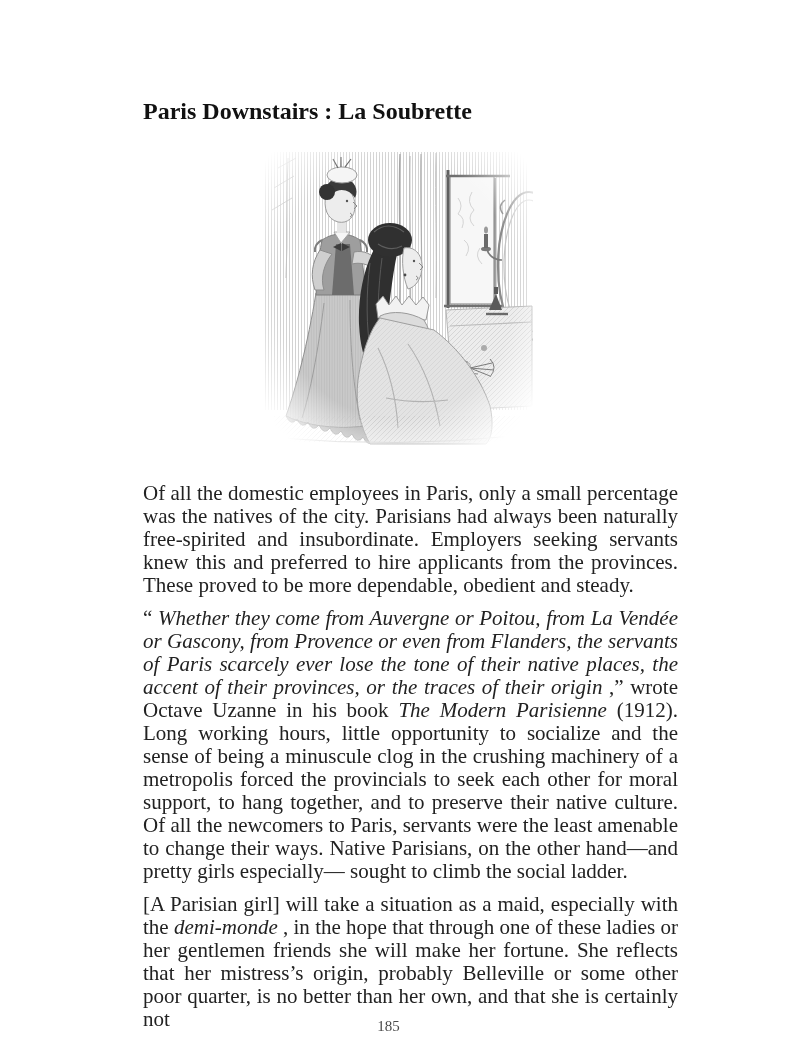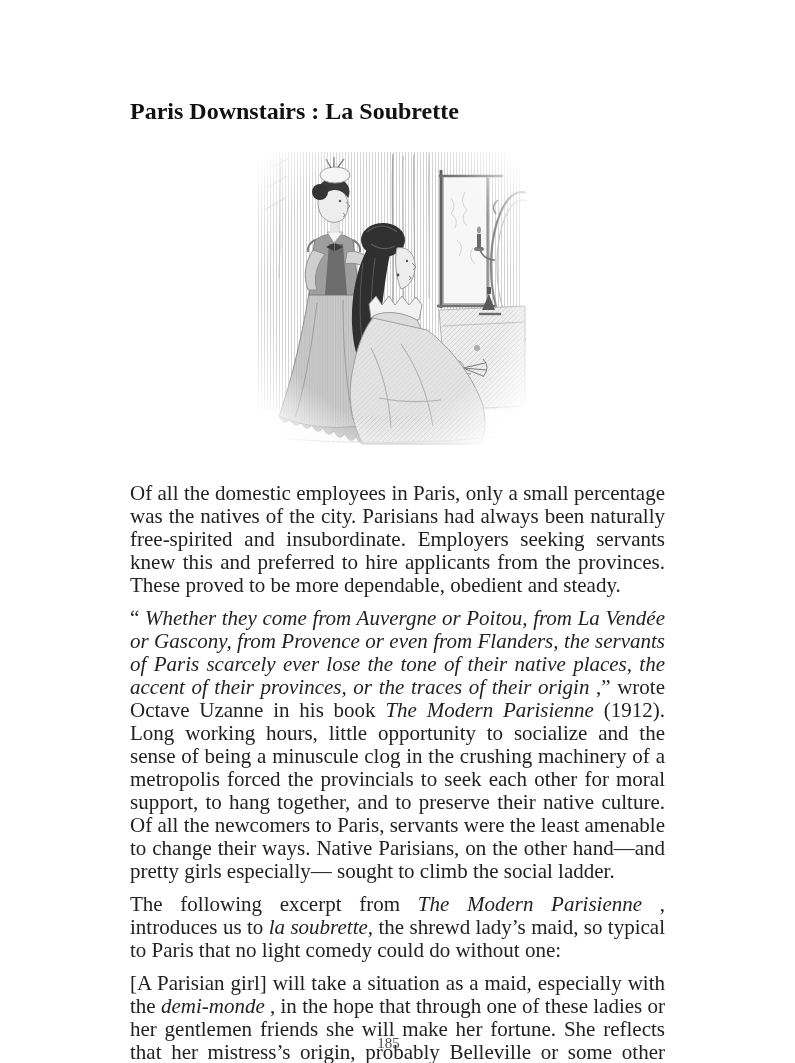--- a/index.html
+++ b/index.html
@@ -8,20 +8,21 @@
     width: 795px; height: 1063px;
     font-family: "Liberation Serif", serif;
     color: #1c1c1c;
     overflow: hidden;
   }
   .page {
     position: relative;
     width: 777px; height: 1063px;
     background: #ffffff;
     overflow: hidden;
+    padding-left: 13px;
   }
   h1.title {
     margin: 96px 130px 0 130px;
     font-size: 24px;
     line-height: 30px;
     font-weight: bold;
     color: #111;
   }
   figure.illustration {
     width: 275px;
@@ -37,21 +38,21 @@
     font-size: 21px;
     line-height: 23px;
     text-align: justify;
     margin: 0 0 10px 0;
     color: #222;
   }
   .body-text em { font-style: italic; }
   .page-number {
     position: absolute;
     left: 0; right: 0;
-    bottom: 11px;
+    bottom: 28px;
     text-align: center;
     font-size: 15px;
     color: #4a4a4a;
   }
 </style>
 </head>
 <body>
 
 <div class="page">
 
@@ -185,19 +186,18 @@
         <path d="M20 290 q120 10 236 -2" stroke="#c6c6c6" stroke-width="1" fill="none"></path>
       </g>
 
       <rect x="0" y="0" width="275" height="298" fill="url(#fade)"></rect>
     </svg>
   </figure>
 
   <div class="body-text" id="paras">
       <p><span>Of all the domestic employees in Paris, only a small percentage was the natives of the city. Parisians had always been naturally free-spirited and insubordinate. Employers seeking servants knew this and preferred to hire applicants from the provinces. These proved to be more dependable, obedient and steady.</span></p>
       <p><span>“ </span><em>Whether they come from Auvergne or Poitou, from La Vendée or Gascony, from Provence or even from Flanders, the servants of Paris scarcely ever lose the tone of their native places, the accent of their provinces, or the traces of their origin</em><span> ,” wrote Octave Uzanne in his book </span><em>The Modern Parisienne</em><span> (1912). Long working hours, little opportunity to socialize and the sense of being a minuscule clog in the crushing machinery of a metropolis forced the provincials to seek each other for moral support, to hang together, and to preserve their native culture. Of all the newcomers to Paris, servants were the least amenable to change their ways. Native Parisians, on the other hand—and pretty girls especially— sought to climb the social ladder.</span></p>
-      <p><span>The following excerpt from </span><em>The Modern Parisienne</em><span> , introduces us to </span><em>la soubrette,</em><span> the shrewd lady’s maid, so typical to Paris that no light comedy could do without one:</span></p>
       <p><span>[A Parisian girl] will take a situation as a maid, especially with the </span><em>demi-monde</em><span> , in the hope that through one of these ladies or her gentlemen friends she will make her fortune. She reflects that her mistress’s origin, probably Belleville or some other poor quarter, is no better than her own, and that she is certainly not</span></p>
     </div>
 
   <div class="page-number">185</div>
 
 </div>
 
 </body></html>

